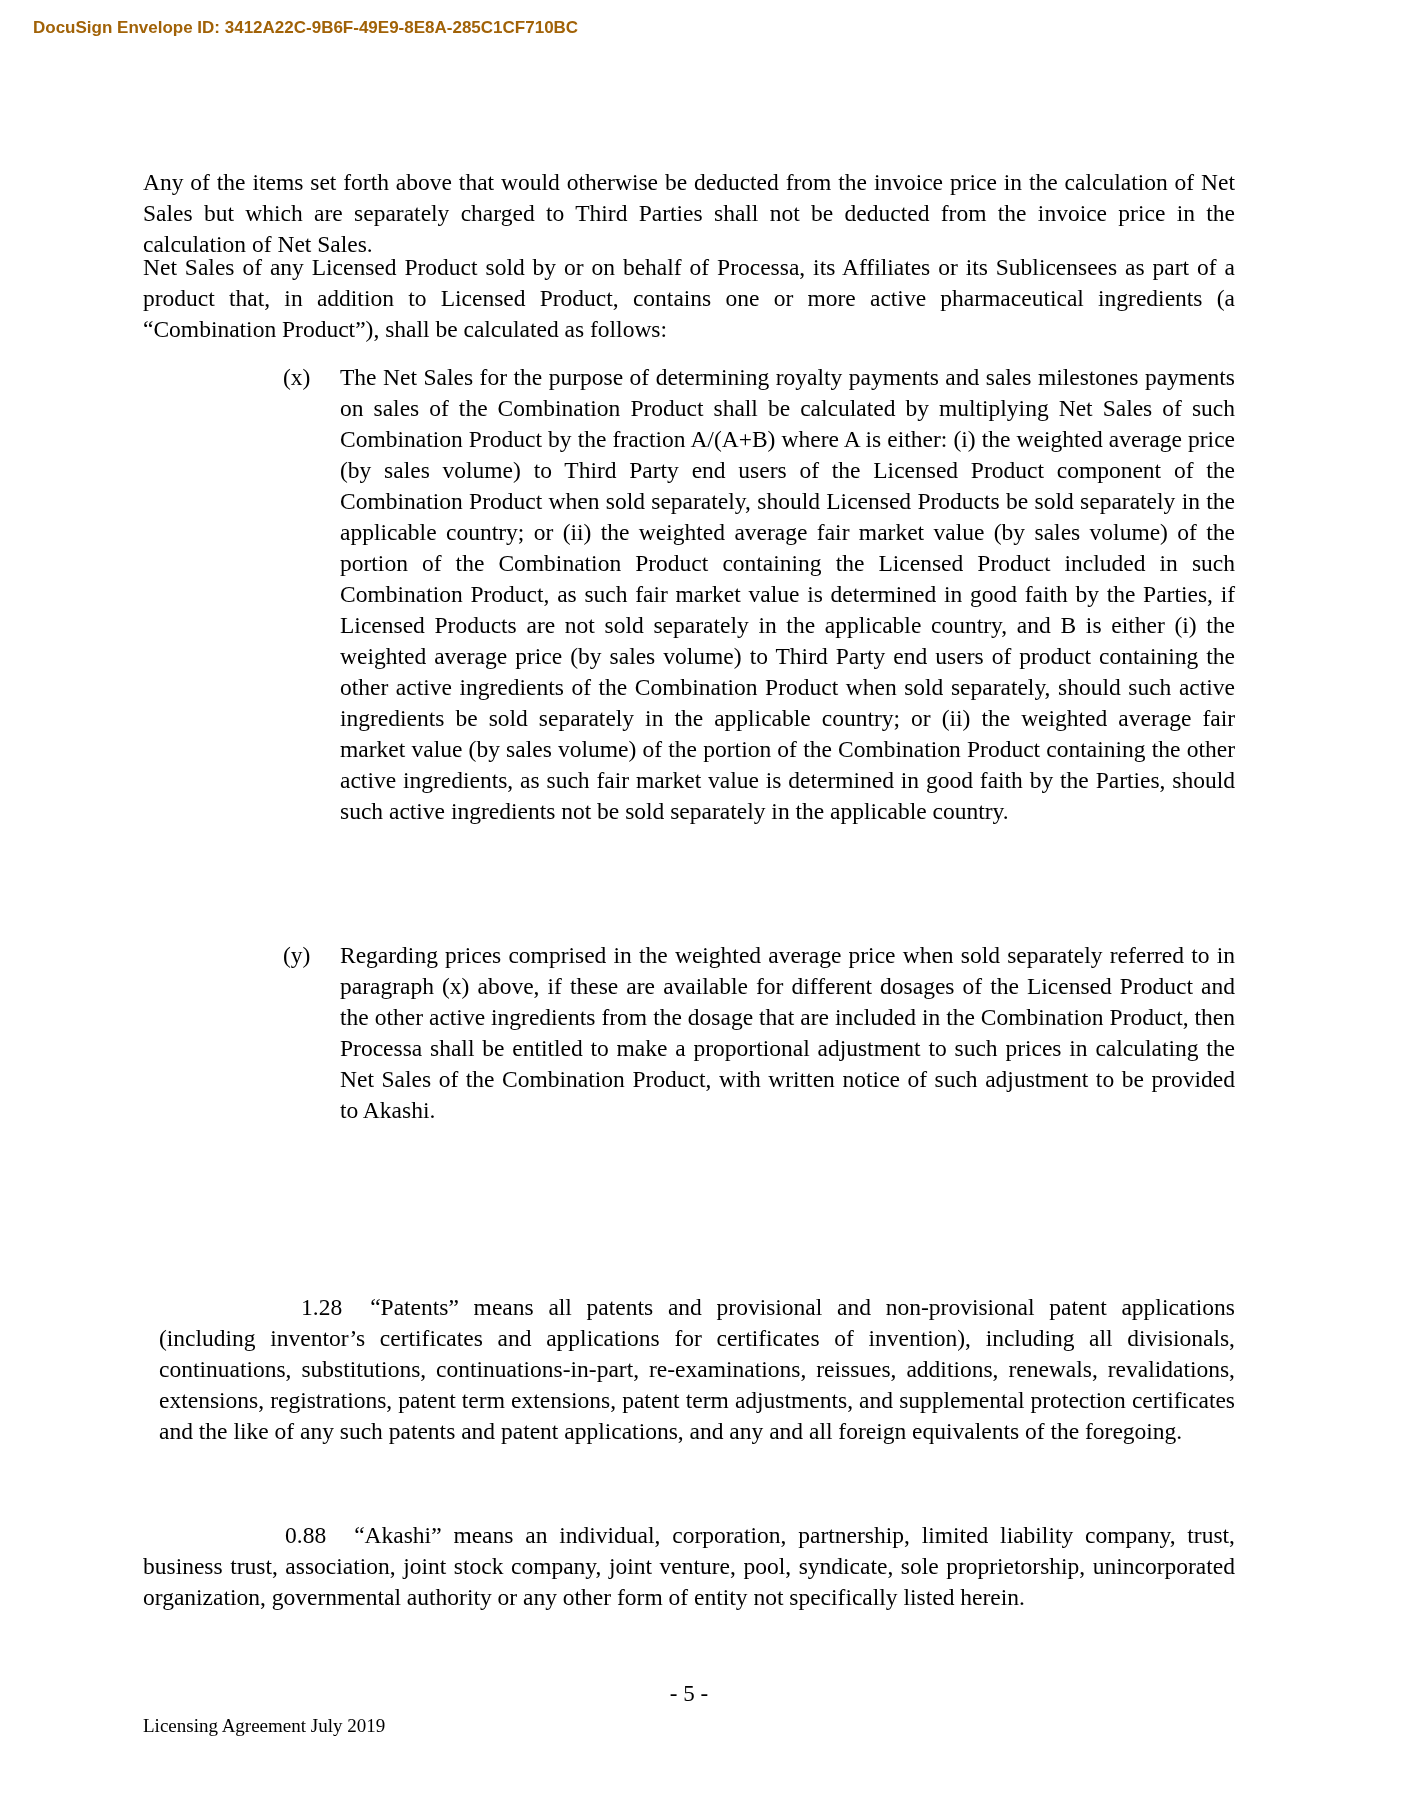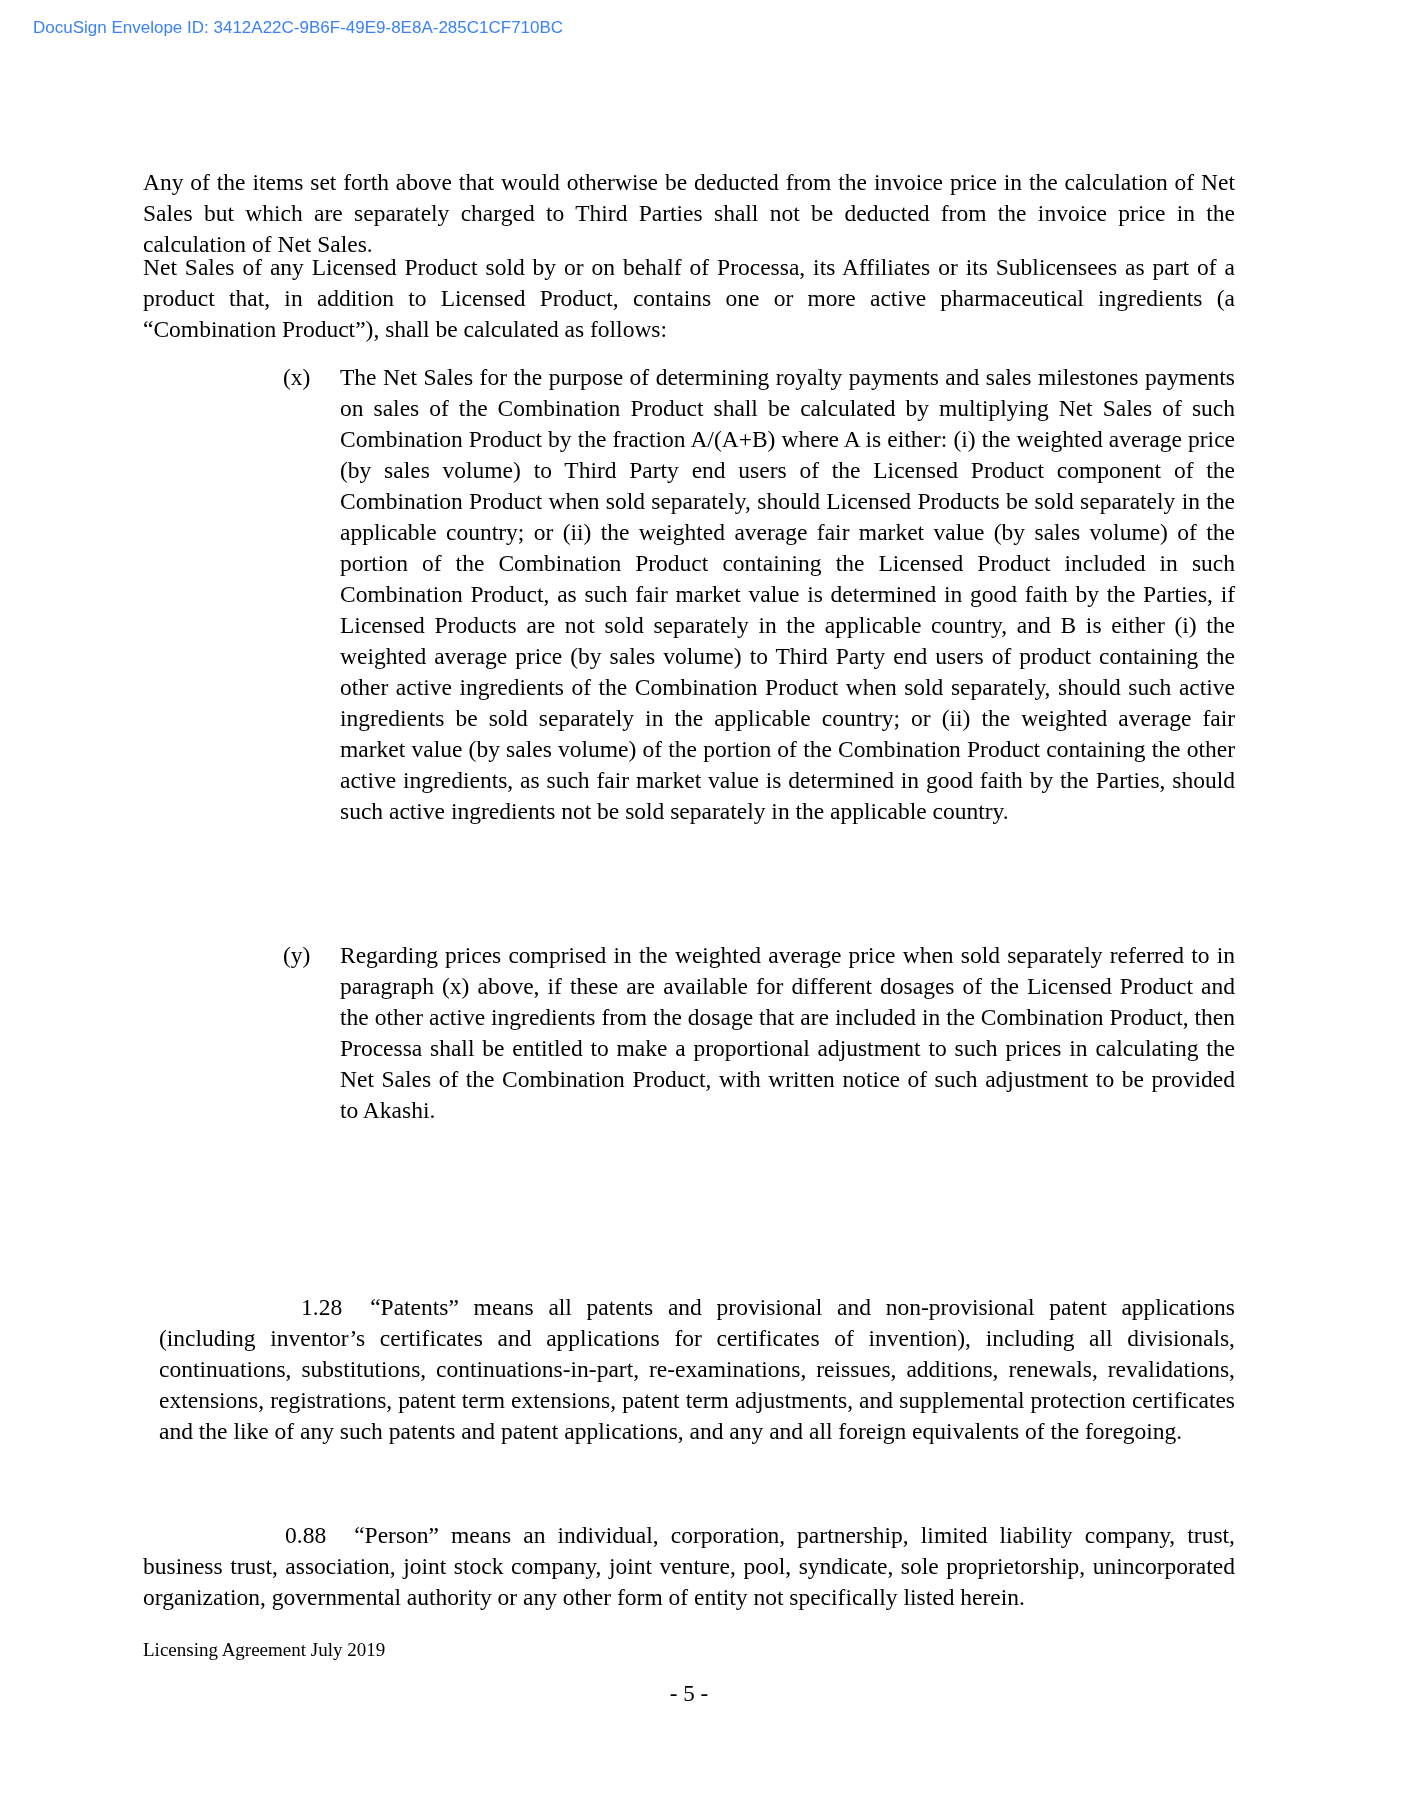--- a/index.html
+++ b/index.html
@@ -11,22 +11,23 @@
     font-family: "Liberation Serif", serif;
     color: #000000;
     overflow: hidden;
   }
   .docusign-header {
     position: absolute;
     left: 33px;
     top: 18px;
     font-family: "Liberation Sans", sans-serif;
     font-size: 17px;
-    color: #3b82f6;
+    color: #a16207;
     white-space: nowrap;
+    font-weight: bold;
   }
   .content {
     position: absolute;
     left: 143px;
     width: 1092px;
     top: 0;
     font-size: 23.5px;
     line-height: 31px;
     text-align: justify;
   }
@@ -55,21 +56,21 @@
     position: absolute;
     left: 0; right: 0;
     top: 1678px;
     text-align: center;
     font-size: 23px;
     text-indent: 0;
   }
   .footer-note {
     position: absolute;
     left: 0;
-    top: 1634px;
+    top: 1710px;
     font-size: 19px;
     text-align: center;
   }
 </style>
 </head>
 <body>
 
 <div class="docusign-header">DocuSign Envelope ID: 3412A22C-9B6F-49E9-8E8A-285C1CF710BC</div>
 
 <div class="content">
@@ -81,19 +82,19 @@
   <div class="hang clause-x">
     <span class="hang-label">(x)</span><span>The Net Sales for the purpose of determining royalty payments and sales milestones payments on sales of the Combination Product shall be calculated by multiplying Net Sales of such Combination Product by the fraction A/(A+B) where A is either: (i) the weighted average price (by sales volume) to Third Party end users of the Licensed Product component of the Combination Product when sold separately, should Licensed Products be sold separately in the applicable country; or (ii) the weighted average fair market value (by sales volume) of the portion of the Combination Product containing the Licensed Product included in such Combination Product, as such fair market value is determined in good faith by the Parties, if Licensed Products are not sold separately in the applicable country, and B is either (i) the weighted average price (by sales volume) to Third Party end users of product containing the other active ingredients of the Combination Product when sold separately, should such active ingredients be sold separately in the applicable country; or (ii) the weighted average fair market value (by sales volume) of the portion of the Combination Product containing the other active ingredients, as such fair market value is determined in good faith by the Parties, should such active ingredients not be sold separately in the applicable country.</span>
   </div>
 
   <div class="hang clause-y">
     <span class="hang-label">(y)</span><span>Regarding prices comprised in the weighted average price when sold separately referred to in paragraph (x) above, if these are available for different dosages of the Licensed Product and the other active ingredients from the dosage that are included in the Combination Product, then Processa shall be entitled to make a proportional adjustment to such prices in calculating the Net Sales of the Combination Product, with written notice of such adjustment to be provided to Akashi.</span>
   </div>
 
   <p class="para sec sec-128"><span class="sec-number">1.28</span><b>“Patents”</b><span> means all patents and provisional and non-provisional patent applications (including inventor’s certificates and applications for certificates of invention), including all divisionals, continuations, substitutions, continuations-in-part, re-examinations, reissues, additions, renewals, revalidations, extensions, registrations, patent term extensions, patent term adjustments, and supplemental protection certificates and the like of any such patents and patent applications, and any and all foreign equivalents of the foregoing.</span></p>
 
-  <p class="para sec sec-129"><span class="sec-number">0.88</span><b>“Person”</b><span> means an individual, corporation, partnership, limited liability company, trust, business trust, association, joint stock company, joint venture, pool, syndicate, sole proprietorship, unincorporated organization, governmental authority or any other form of entity not specifically listed herein.</span></p>
+  <p class="para sec sec-129"><span class="sec-number">0.88</span><b>“Akashi”</b><span> means an individual, corporation, partnership, limited liability company, trust, business trust, association, joint stock company, joint venture, pool, syndicate, sole proprietorship, unincorporated organization, governmental authority or any other form of entity not specifically listed herein.</span></p>
 
   <div class="page-number">- 5 -</div>
 
   <div class="footer-note">Licensing Agreement July 2019</div>
 
 </div>
 
 </body></html>

